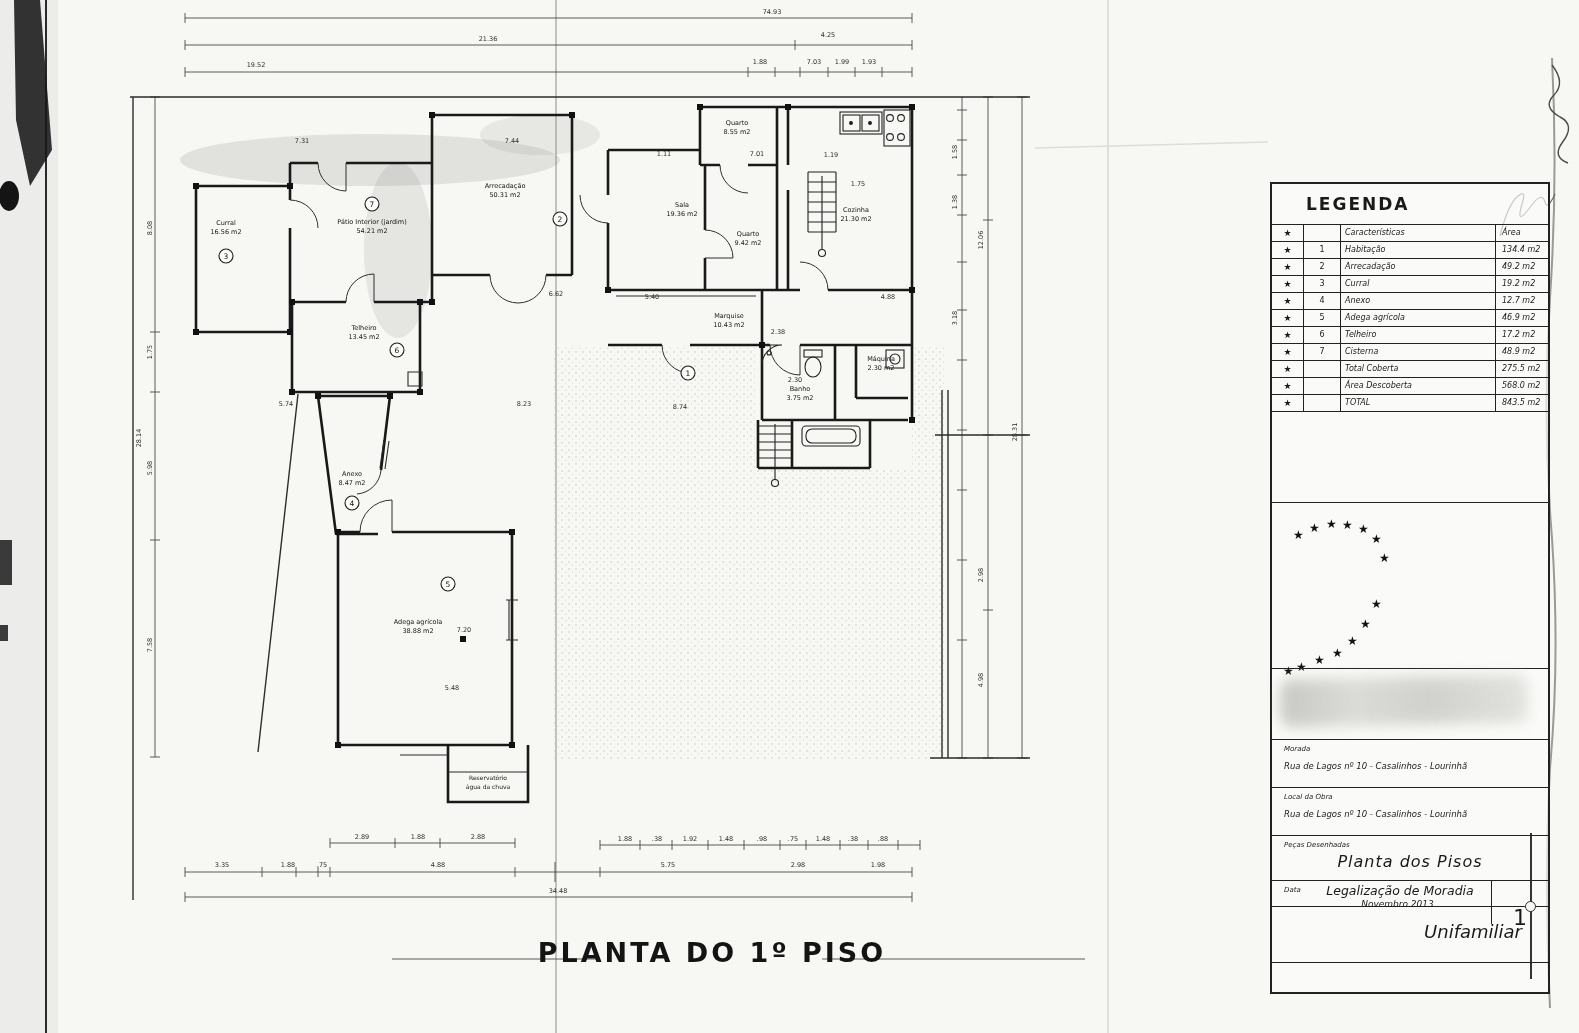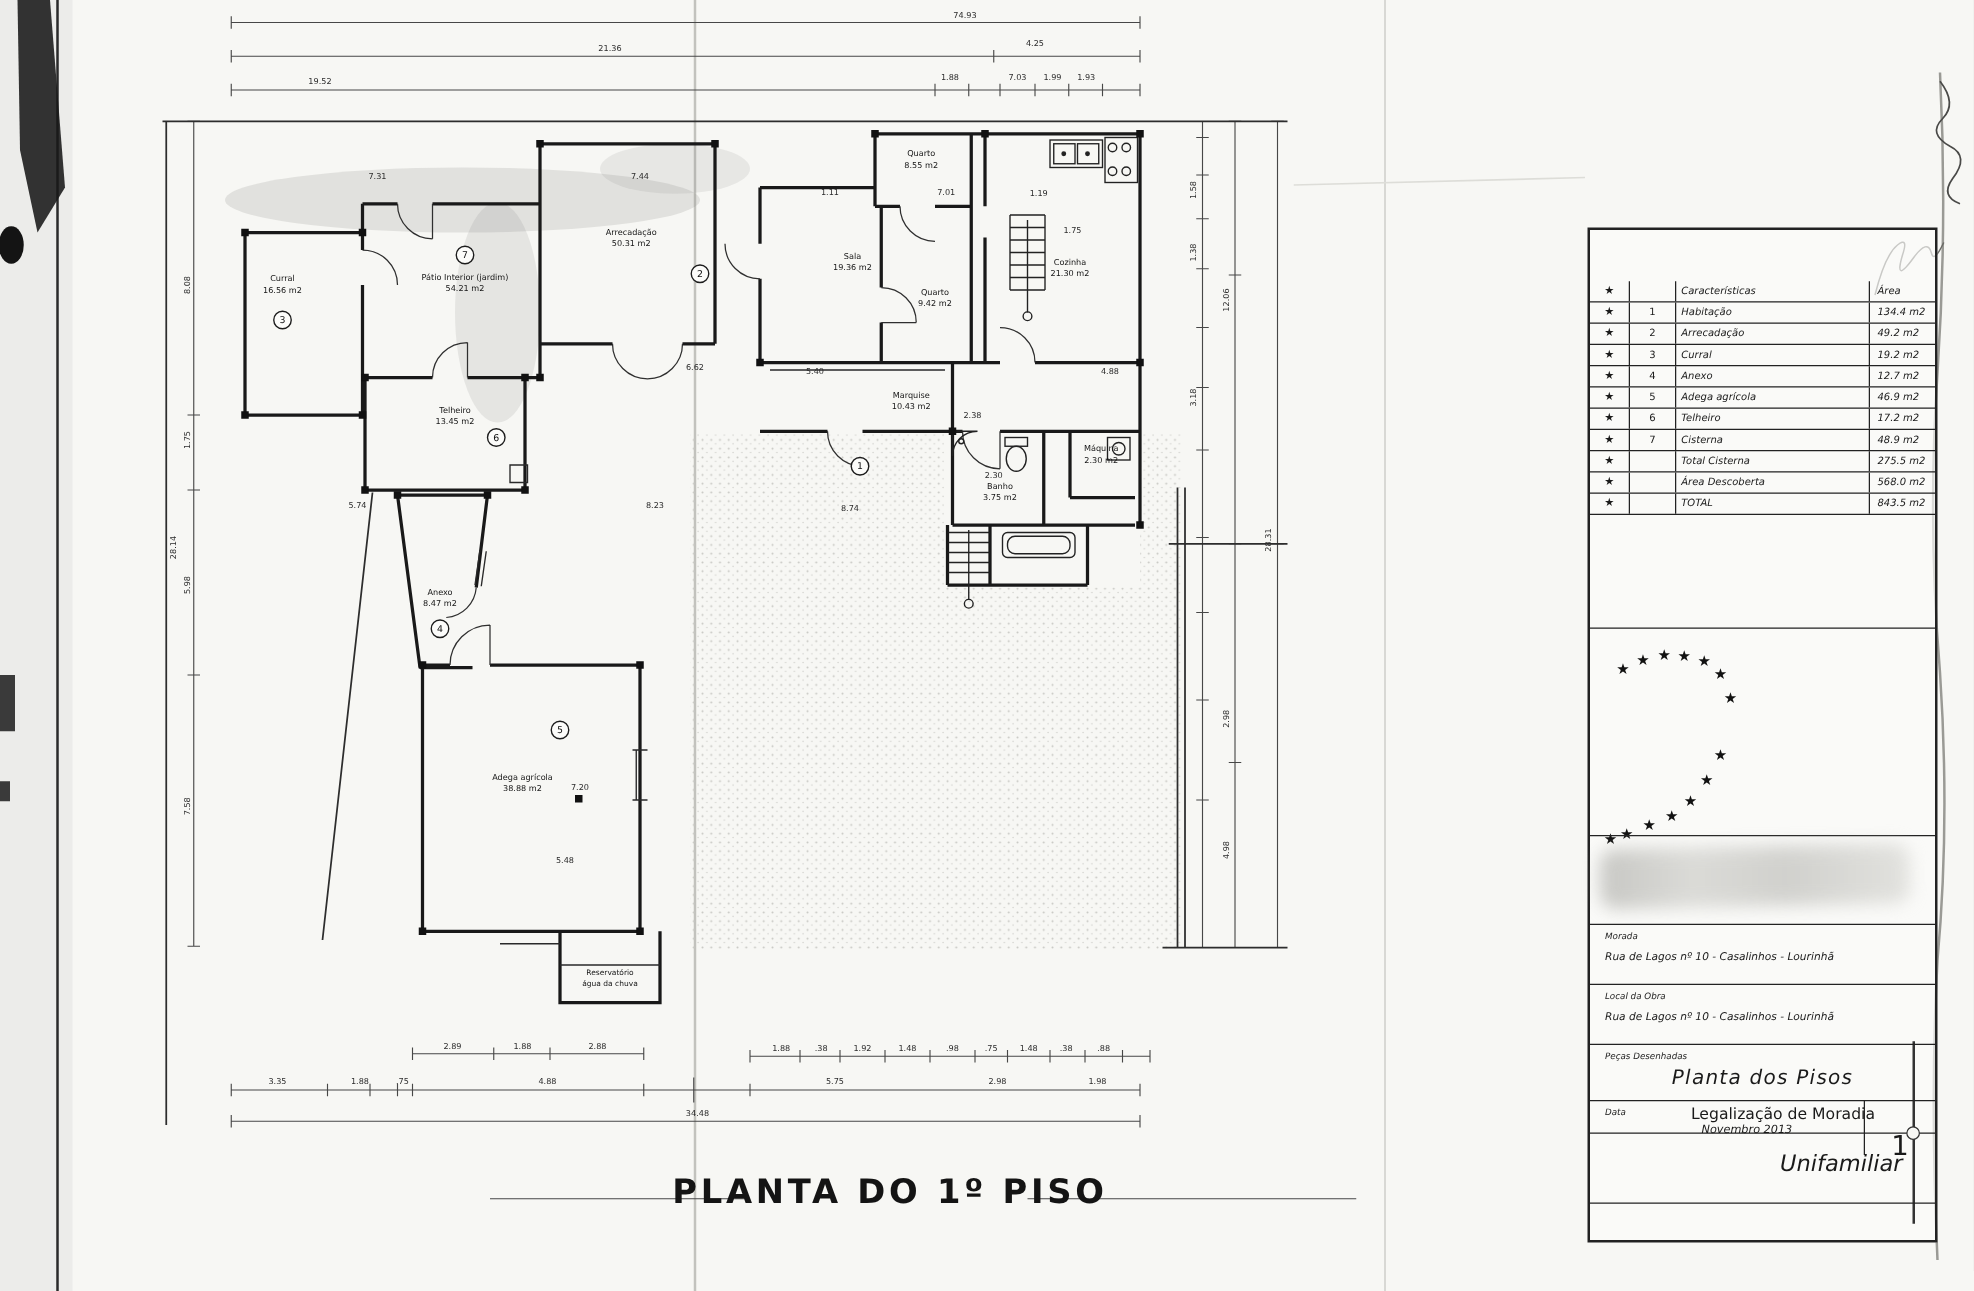--- a/index.html
+++ b/index.html
@@ -18,21 +18,21 @@
               border-bottom:1px solid #222;font-size:8px;}
   .legend-row div{border-right:1px solid #222;padding-left:4px;overflow:hidden;white-space:nowrap;}
   .legend-row div:last-child{border-right:none;}
   .legend-row .star{text-align:center;padding-left:0;font-size:9px;}
   .legend-row .num{text-align:center;padding-left:0;}
   .legend-row .lab{font-style:italic;}
   .legend-row .area{font-style:italic;padding-left:6px;}
   #stamp-section{top:318px;height:166px;}
   #stamp-divider{position:absolute;top:403px;left:0;width:100%;border-top:1.5px solid #222;}
   .stamp-star{position:absolute;font-size:12px;color:#111;}
-  #stamp-line1{position:absolute;left:28px;top:380px;width:200px;text-align:right;font-size:12.5px;}
+  #stamp-line1{position:absolute;left:28px;top:380px;width:200px;text-align:center;font-size:12.5px;font-style:italic;}
   #stamp-line2{position:absolute;left:140px;top:418px;width:110px;text-align:right;font-size:18px;font-style:italic;}
   #stamp-vline{position:absolute;left:258px;top:330px;width:2px;height:146px;background:#333;}
   #stamp-node{position:absolute;left:253px;top:398px;width:9px;height:9px;border:1.5px solid #333;border-radius:50%;background:#f7f7f4;}
   #blur-cell{top:484px;height:71px;}
   #blur-blob{position:absolute;left:8px;top:8px;width:248px;height:48px;border-radius:12px;
              background:linear-gradient(90deg,#9f9f9a,#c2c2bd 30%,#b0b0ab 60%,#cfcfca);
              filter:blur(7px);opacity:.55;transform:rotate(-1.2deg);}
   .tb-label{position:absolute;left:12px;top:5px;font-size:7px;font-style:italic;color:#222;}
   .tb-value{position:absolute;left:12px;top:21px;font-size:8.5px;font-style:italic;white-space:nowrap;}
   #morada-cell{top:555px;height:48px;}
@@ -327,20 +327,23 @@
 
   <text class="note" x="488" y="780">Reservatório</text>
   <text class="note" x="488" y="789">água da chuva</text>
 
   <text class="plan-title" x="712" y="962">PLANTA DO 1º PISO</text>
 </svg>
 
 <div id="panel">
 
   <div class="cell" id="legend-section">
+    <div id="legend-title-row">
+      <span>LEGENDA</span>
+    </div>
     <div id="legend-rows">
           <div class="legend-row">
             <div class="star">★</div>
             <div class="num"></div>
             <div class="lab">Características</div>
             <div class="area">Área</div>
           </div>
           <div class="legend-row">
             <div class="star">★</div>
             <div class="num">1</div>
@@ -379,21 +382,21 @@
           </div>
           <div class="legend-row">
             <div class="star">★</div>
             <div class="num">7</div>
             <div class="lab">Cisterna</div>
             <div class="area">48.9 m2</div>
           </div>
           <div class="legend-row">
             <div class="star">★</div>
             <div class="num"></div>
-            <div class="lab">Total Cisterna</div>
+            <div class="lab">Total Coberta</div>
             <div class="area">275.5 m2</div>
           </div>
           <div class="legend-row">
             <div class="star">★</div>
             <div class="num"></div>
             <div class="lab">Área Descoberta</div>
             <div class="area">568.0 m2</div>
           </div>
           <div class="legend-row">
             <div class="star">★</div>

